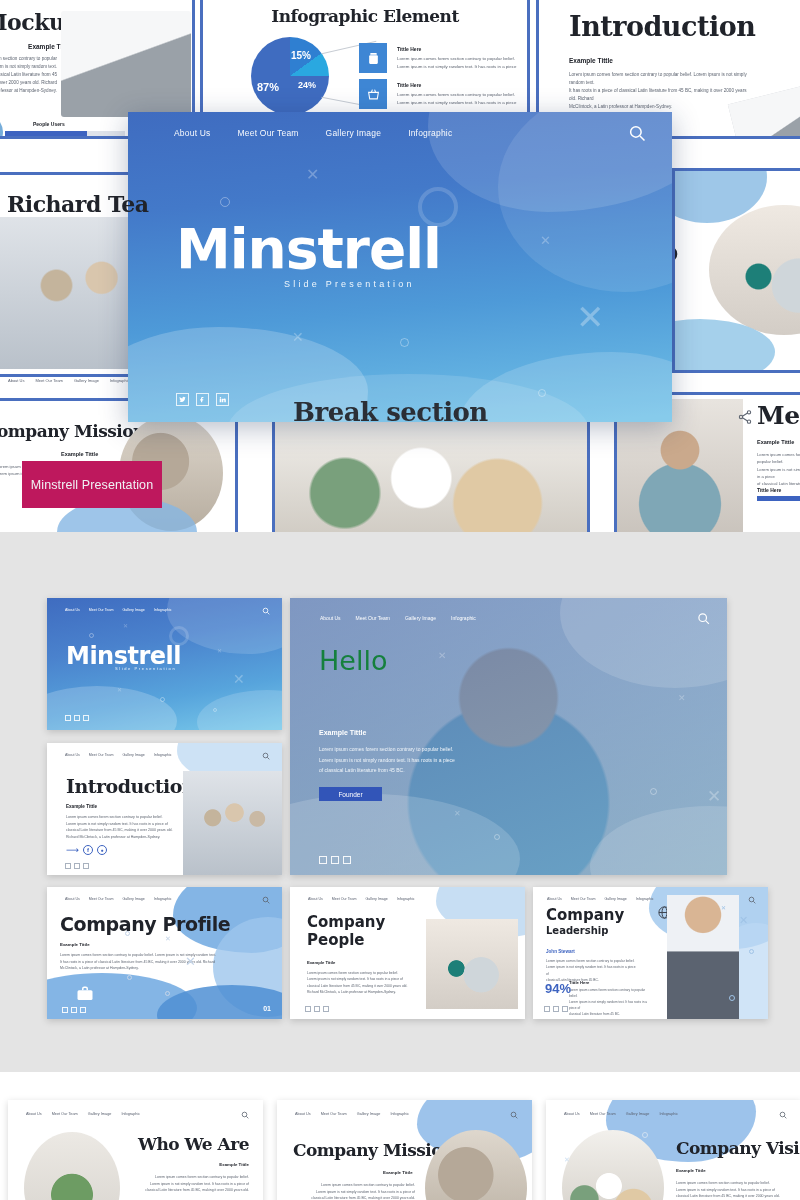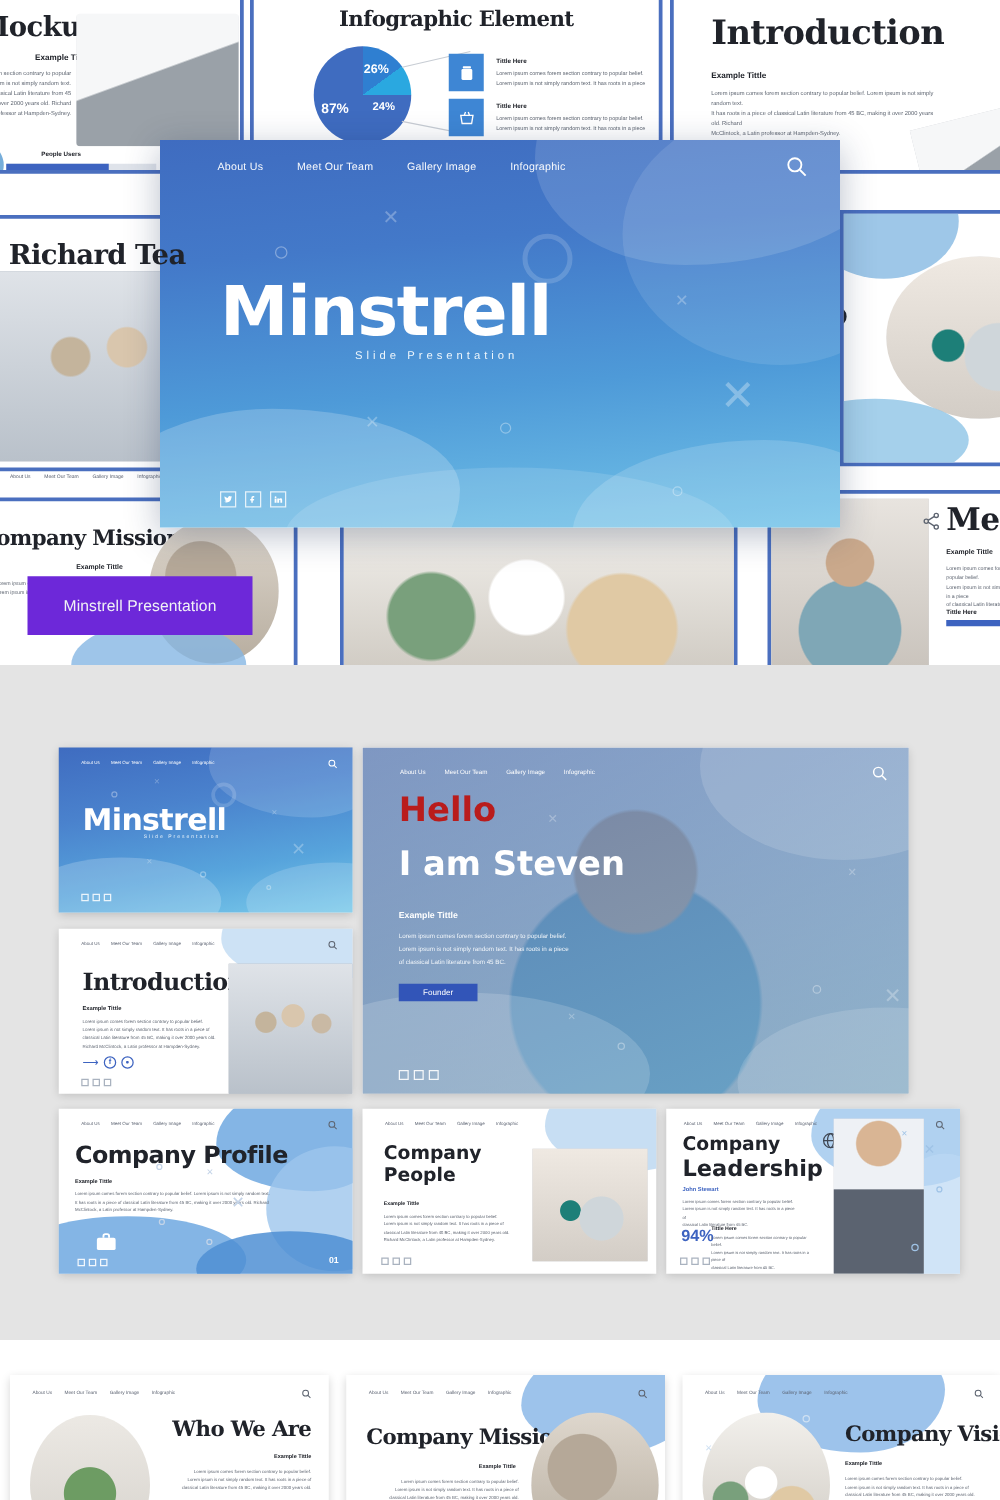--- a/index.html
+++ b/index.html
@@ -74,22 +74,22 @@
   .soc { width:13px; height:13px; border:1px solid rgba(255,255,255,.8);
          display:flex; align-items:center; justify-content:center; color:#fff; }
   .soc svg { width:7px; height:7px; fill:#fff; }
 
   .hx { position:absolute; color:rgba(255,255,255,.28); font-weight:300; line-height:1; }
   .hring { position:absolute; border-radius:50%; border:4px solid rgba(255,255,255,.16); }
   .hdot  { position:absolute; border-radius:50%; border:1.5px solid rgba(255,255,255,.34); }
 
   
   .badge {
-    position:absolute; left:22px; top:461px; width:180px; height:47px;
-    background:#6d28d9; color:#f0f2f5; display:flex; align-items:center;
+    position:absolute; left:22px; top:461px; width:140px; height:47px;
+    background:#be185d; color:#f0f2f5; display:flex; align-items:center;
     justify-content:center; font-size:12.5px; letter-spacing:.1px;
   }
 
   
   .band-grey { position:absolute; left:0; top:532px; width:800px; height:540px; background:#e4e4e4; }
   .card { position:absolute; background:#fff; box-shadow:0 2px 7px rgba(0,0,0,.17); overflow:hidden; }
 
   .mini-nav { position:absolute; display:flex; }
   .mini-nav span { color:#5a6170; white-space:nowrap; }
 
@@ -125,21 +125,21 @@
       </div>
     </div>
 
     <div class="slide bordered" style="left:200px; top:-6px; width:330px; height:125px;">
       <div class="sl-title" style="position:absolute; left:50%; transform:translateX(-50%); top:9px; font-size:17px;">Infographic Element</div>
 
       <div style="position:absolute; left:48px; top:40px; width:78px; height:78px; border-radius:50%;
                   background:conic-gradient(from 0deg, #2f7fd1 0 15%, #2aa8e0 15% 25%, #3f6cc0 25% 100%);
                   transform:rotate(0deg);">
         <span style="position:absolute; left:6px; top:44px; color:#fff; font-weight:700; font-size:11px;">87%</span>
-        <span style="position:absolute; left:40px; top:13px; color:#fff; font-weight:700; font-size:10px;">26%</span>
+        <span style="position:absolute; left:40px; top:13px; color:#fff; font-weight:700; font-size:10px;">15%</span>
         <span style="position:absolute; left:47px; top:43px; color:#fff; font-weight:700; font-size:9px;">24%</span>
       </div>
       <div style="position:absolute; left:118px; top:50px; width:56px; height:1px; background:#c8cdd4; transform:rotate(-13deg);"></div>
       <div style="position:absolute; left:118px; top:105px; width:56px; height:1px; background:#c8cdd4; transform:rotate(11deg);"></div>
 
       <div style="position:absolute; left:156px; top:46px; width:28px; height:30px; background:#3e86d4;
                   display:flex; align-items:center; justify-content:center;">
         <svg width="13" height="15" viewBox="0 0 24 24" fill="#fff">
           <rect x="6" y="2" width="12" height="3" rx="1"></rect>
             <rect x="4" y="6" width="16" height="16" rx="2"></rect>
@@ -205,20 +205,21 @@
       <div class="sl-body" style="position:absolute; left:0px; top:62px; width:118px; font-size:4.2px; text-align:right;">
         <div>Lorem ipsum comes forem section contrary to popular belief.</div>
         <div>Lorem ipsum is not simply random text. It has roots in a piece</div>
         <div>of classical Latin literature from 45 BC.</div>
       </div>
       <div class="photo stone" style="position:absolute; left:128px; top:14px; width:104px; height:116px; border-radius:50%;"></div>
       <div class="blob" style="left:66px; top:96px; width:140px; height:70px; background:#86b6e4; opacity:.8;"></div>
     </div>
 
     <div class="slide bordered" style="left:272px; top:398px; width:318px; height:140px;">
+      <div class="sl-title" style="position:absolute; left:18px; top:-4px; font-size:26px; color:#2b2f36; z-index:3;">Break section</div>
       <div class="photo desk" style="position:absolute; left:0; top:14px; width:318px; height:126px;"></div>
     </div>
 
     <div class="slide bordered" style="left:614px; top:392px; width:230px; height:146px;">
       <div class="photo portrait" style="position:absolute; left:0px; top:4px; width:126px; height:142px;"></div>
       <div class="sl-title" style="position:absolute; left:140px; top:6px; font-size:25px;">Me</div>
       <div class="sl-sub" style="position:absolute; left:140px; top:44px; font-size:5.5px;">Example Tittle</div>
       <div class="sl-body" style="position:absolute; left:140px; top:56px; width:96px; font-size:4.2px;">
         <div>Lorem ipsum comes forem section contrary to popular belief.</div>
         <div>Lorem ipsum is not simply random text. It has roots in a piece</div>
@@ -367,24 +368,22 @@
         <span style="color:#fff;">About Us</span>
         <span style="color:#fff;">Meet Our Team</span>
         <span style="color:#fff;">Gallery Image</span>
         <span style="color:#fff;">Infographic</span>
       </div>
       <svg viewBox="0 0 24 24" width="13" height="13" style="position:absolute; right:17px; top:14px;" fill="none" stroke="#fff" stroke-width="2.2">
         <circle cx="10.5" cy="10.5" r="7"></circle>
           <line x1="16" y1="16" x2="22" y2="22"></line>
       </svg>
 
-      <div style="position:absolute; left:29px; top:37px; font-family:'DejaVu Sans',sans-serif; font-weight:700;
-                  font-size:27px; color:#b91c1c; line-height:1.05;">Hello</div>
-      <div style="position:absolute; left:29px; top:80px; font-family:'DejaVu Sans',sans-serif; font-weight:700;
-                  font-size:27px; color:#fff; line-height:1.05;">I am Steven</div>
+      <div style="position:absolute; left:29px; top:49px; font-family:'DejaVu Sans',sans-serif; font-weight:400;
+                  font-size:27px; color:#15803d; line-height:1.05;">Hello</div>
       <div style="position:absolute; left:29px; top:131px; font-size:7px; font-weight:700; color:#ffffff;">Example Tittle</div>
       <div style="position:absolute; left:29px; top:146px; width:180px; font-size:5px; color:#f0f5fa; line-height:2.1;">
         <div>Lorem ipsum comes forem section contrary to popular belief.</div>
         <div>Lorem ipsum is not simply random text. It has roots in a piece</div>
         <div>of classical Latin literature from 45 BC.</div>
       </div>
       <div style="position:absolute; left:29px; top:189px; width:63px; height:14px; background:#3255b8; color:#fff;
                   font-size:6.5px; display:flex; align-items:center; justify-content:center;">Founder</div>
 
       <div class="hx" style="left:148px; top:53px; font-size:10px;">✕</div>
@@ -477,21 +476,21 @@
         <span>Gallery Image</span>
         <span>Infographic</span>
       </div>
       <svg viewBox="0 0 24 24" width="8" height="8" style="position:absolute; right:12px; top:9px;" fill="none" stroke="#5d6470" stroke-width="2.4">
         <circle cx="10.5" cy="10.5" r="7"></circle>
           <line x1="16" y1="16" x2="22" y2="22"></line>
       </svg>
       <div style="position:absolute; left:13px; top:19px; font-family:'DejaVu Sans',sans-serif; font-weight:700;
                   font-size:15px; color:#20232a; line-height:1.2;">Company</div>
       <div style="position:absolute; left:13px; top:38px; font-family:'DejaVu Sans',sans-serif; font-weight:700;
-                  font-size:18px; color:#20232a; line-height:1.2;">Leadership</div>
+                  font-size:10px; color:#20232a; line-height:1.2;">Leadership</div>
       <div style="position:absolute; left:13px; top:62px; font-size:4.6px; font-weight:700; color:#3d63c0;">John Stewart</div>
       <div class="sl-body" style="position:absolute; left:13px; top:71px; width:92px; font-size:3.3px; line-height:1.9;">
         <div>Lorem ipsum comes forem section contrary to popular belief.</div>
         <div>Lorem ipsum is not simply random text. It has roots in a piece of</div>
         <div>classical Latin literature from 45 BC.</div>
       </div>
       <div style="position:absolute; left:12px; top:94px; font-size:13px; font-weight:700; color:#3d63c0;">94%</div>
       <div style="position:absolute; left:36px; top:93px; font-size:4.2px; font-weight:700; color:#20232a;">Tittle Here</div>
       <div class="sl-body" style="position:absolute; left:36px; top:101px; width:80px; font-size:3.2px; line-height:1.85;">
         <div>Lorem ipsum comes forem section contrary to popular belief.</div>

